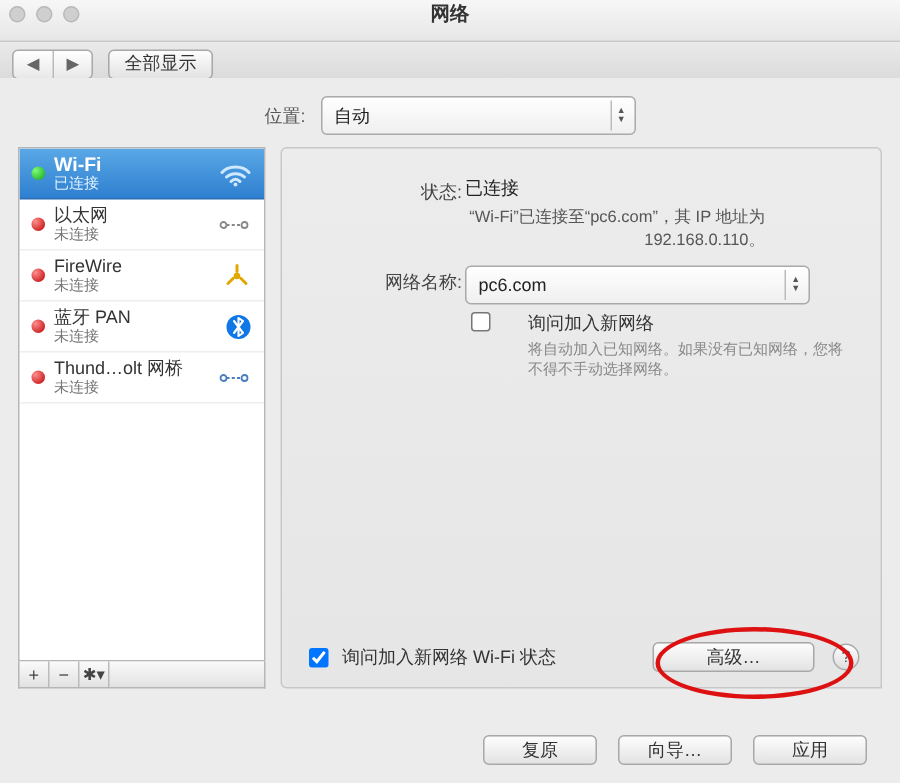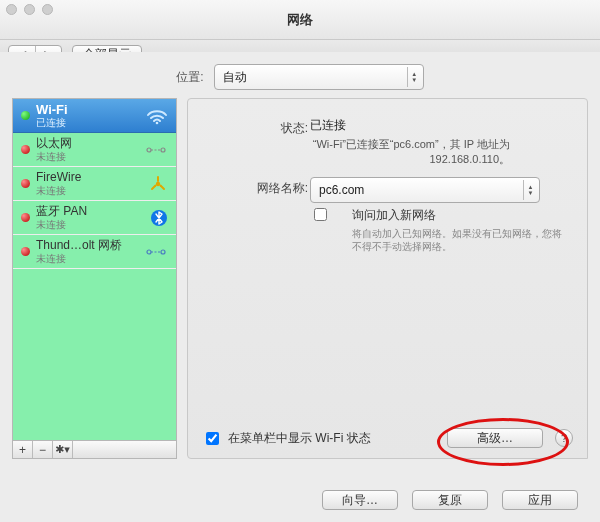--- a/index.html
+++ b/index.html
@@ -9,24 +9,24 @@
     font-family: "Lucida Grande", "Helvetica Neue", Arial, sans-serif;
     font-size: 12px;
     color: #333;
     background: #ededed;
     overflow: hidden;
     position: relative;
   }
 
   
   .titlebar {
-    height: 40px;
+    height: 28px;
     background: linear-gradient(#f7f7f7, #e6e6e6);
     border-bottom: 1px solid #c9c9c9;
-    display: flex; align-items: center; justify-content: center;
+    display: flex; align-items: flex-start; justify-content: center;
     position: relative;
     font-size: 13px; font-weight: 600; color: #333;
   }
   .traffic { position: absolute; left: 6px; top: 4px; display: flex; gap: 7px; }
   .traffic span {
     width: 11px; height: 11px; border-radius: 50%;
     background: #cfcfcf; border: 1px solid #b8b8b8;
   }
 
   
@@ -81,21 +81,21 @@
   }
 
   
   .panes {
     display: flex; gap: 10px; padding: 0 12px;
   }
   .sidebar {
     width: 165px; display: flex; flex-direction: column;
   }
   .list {
-    flex: 1; background: #86efac; border: 1px solid #b6b6b6;
+    flex: 1; background: #ffffff; border: 1px solid #b6b6b6;
     height: 343px;
     overflow: hidden;
   }
   .footer-bar {
     height: 18px; border: 1px solid #b6b6b6; border-top: none;
     background: linear-gradient(#fafafa,#e2e2e2);
     display: flex; align-items: stretch;
   }
   .footer-bar button {
     width: 20px; border: none; border-right: 1px solid #bbb;
@@ -333,32 +333,32 @@
               <div class="ask-text">询问加入新网络</div>
               <div class="hint">将自动加入已知网络。如果没有已知网络，您将不得不手动选择网络。</div>
             </div>
           </div>
         </div>
       </div>
 
       <div class="bottom-row">
         <label class="chk">
           <input type="checkbox" checked="" style="">
-          <span>在菜单栏中显示 Wi-Fi 状态</span>
+          <span>询问加入新网络 Wi-Fi 状态</span>
         </label>
         <span style="flex:1"></span>
-        <button class="btn" style="width:96px">高级…</button>
+        <button class="btn" style="width:108px">高级…</button>
         <span class="help">?</span>
       </div>
 
       <div class="highlight-ellipse" style="width:132px;height:48px;right:18px;bottom:-8px"></div>
 
     </div>
 
   </div>
 
   <div class="dialog-buttons">
+    <button class="btn">复原</button>
     <button class="btn">向导…</button>
-    <button class="btn">复原</button>
     <button class="btn">应用</button>
   </div>
 
 </div>
 
 </body></html>

